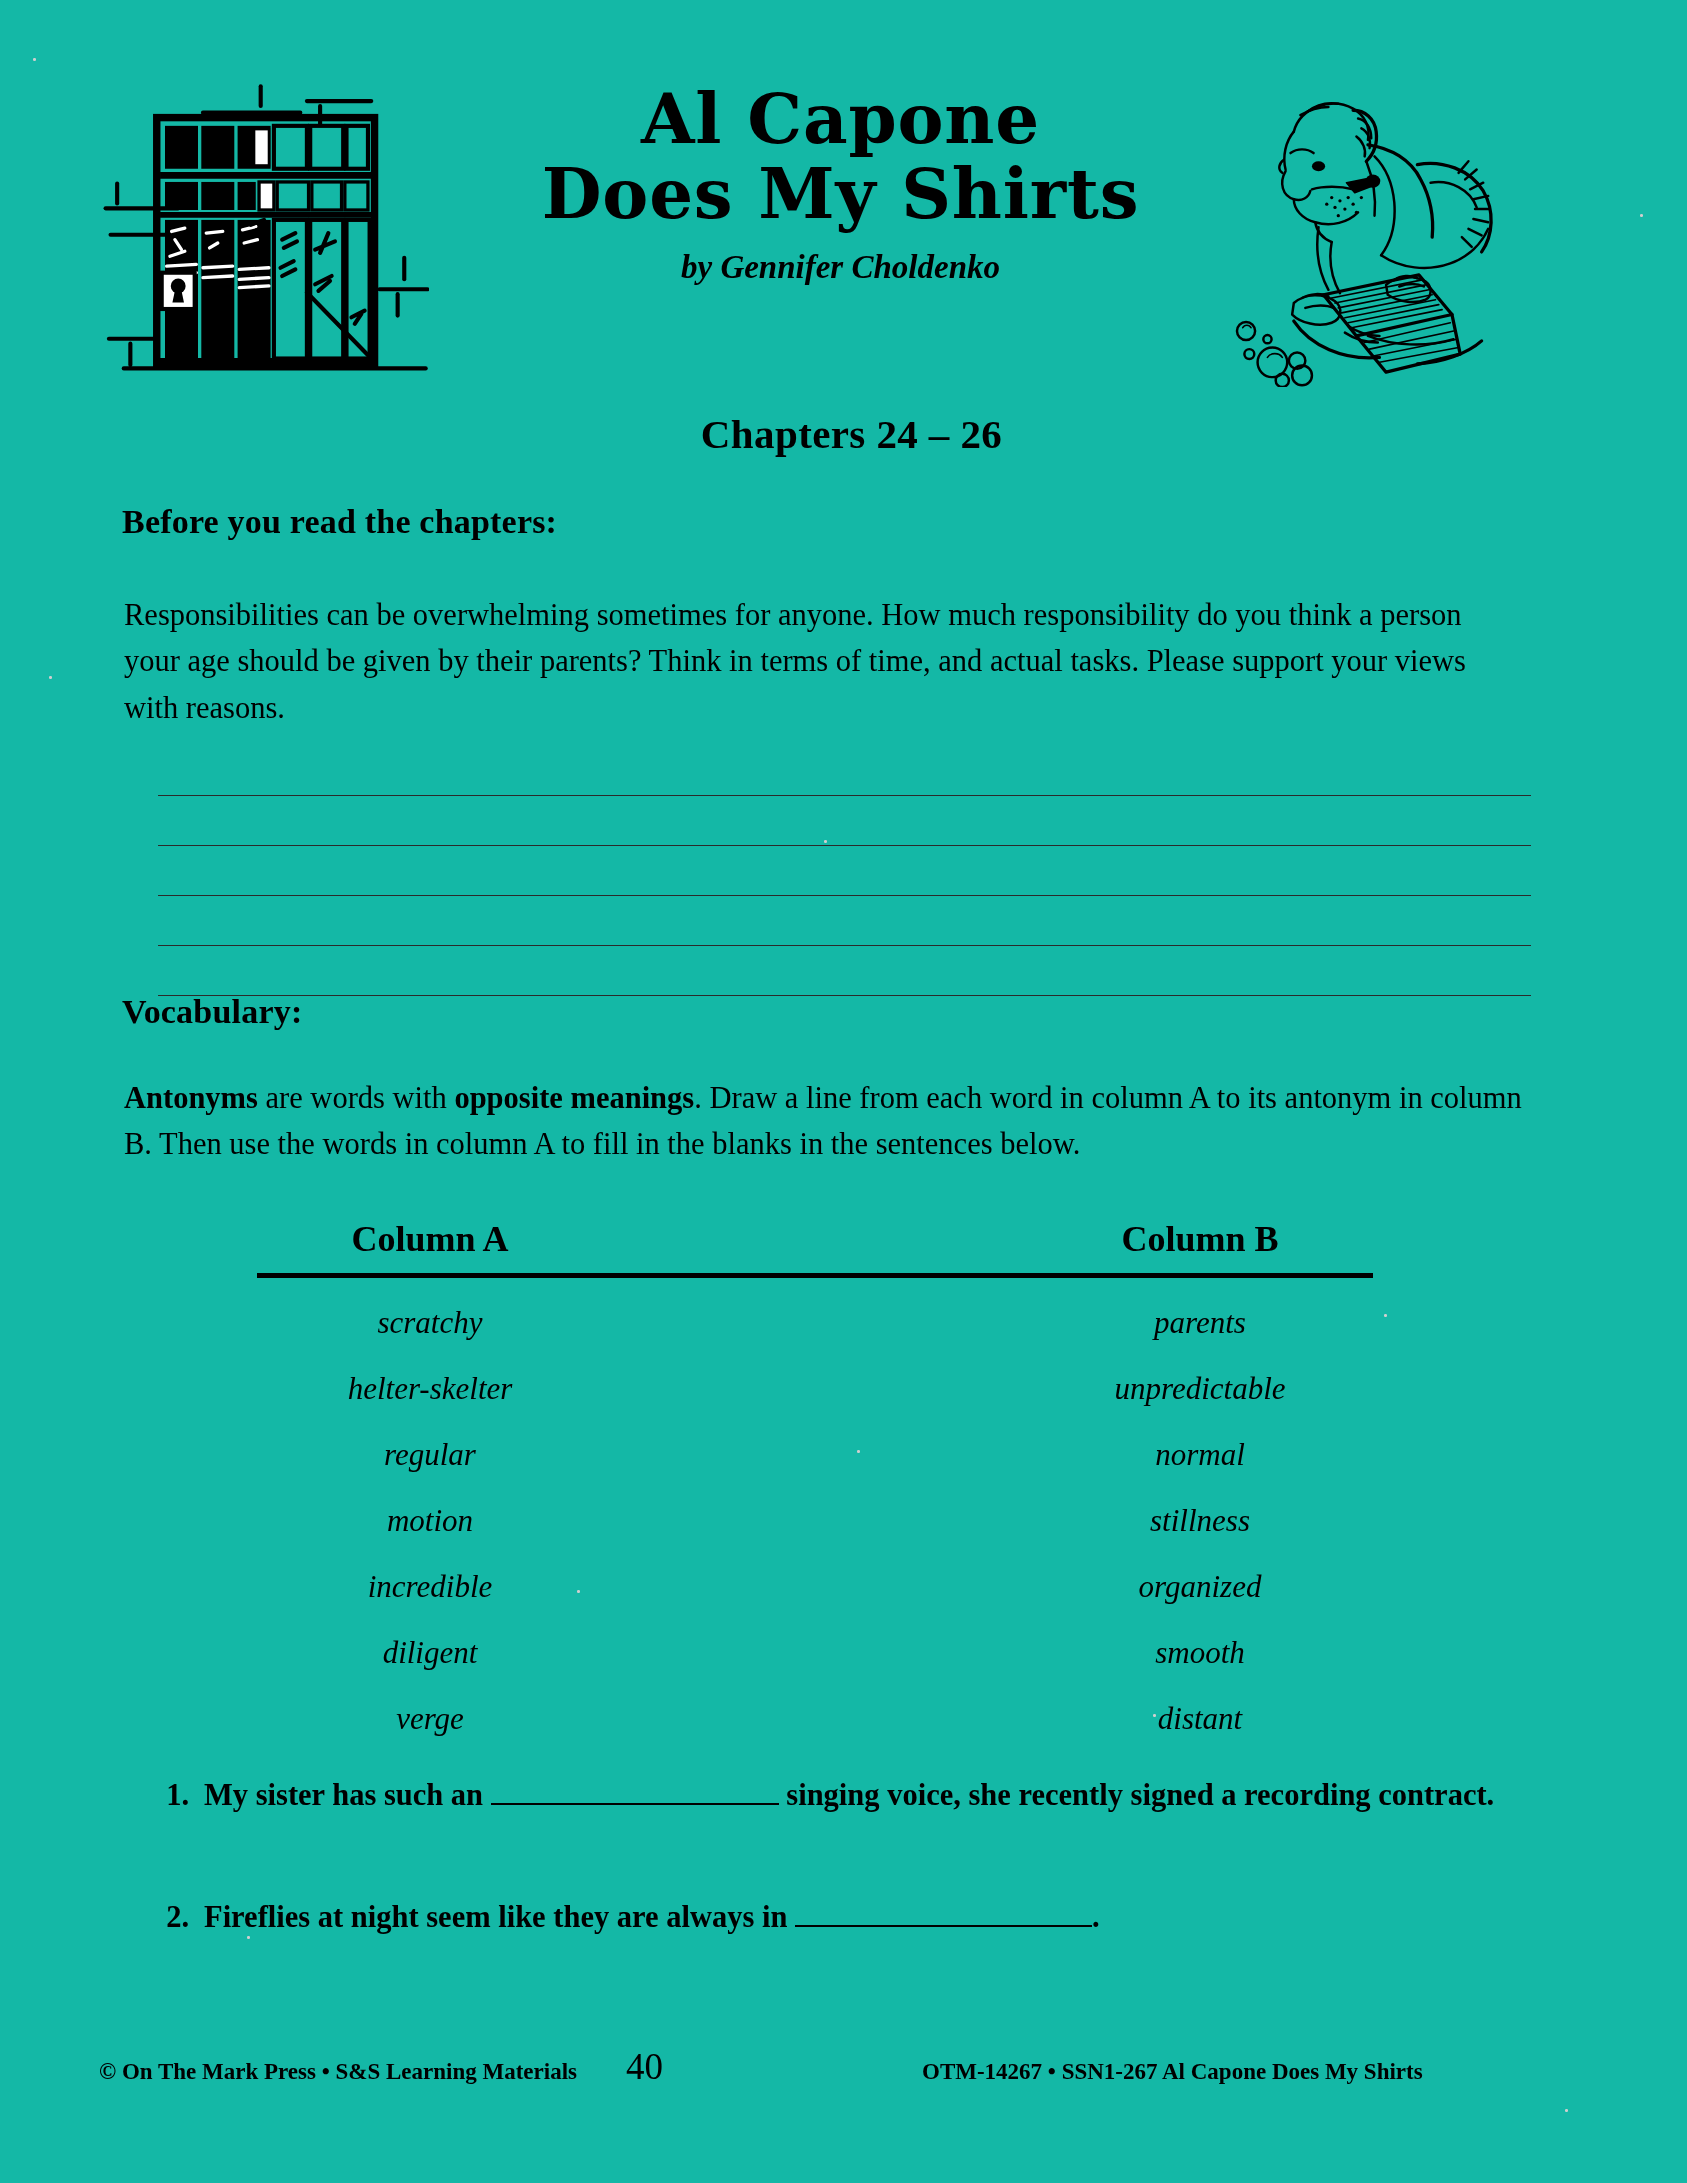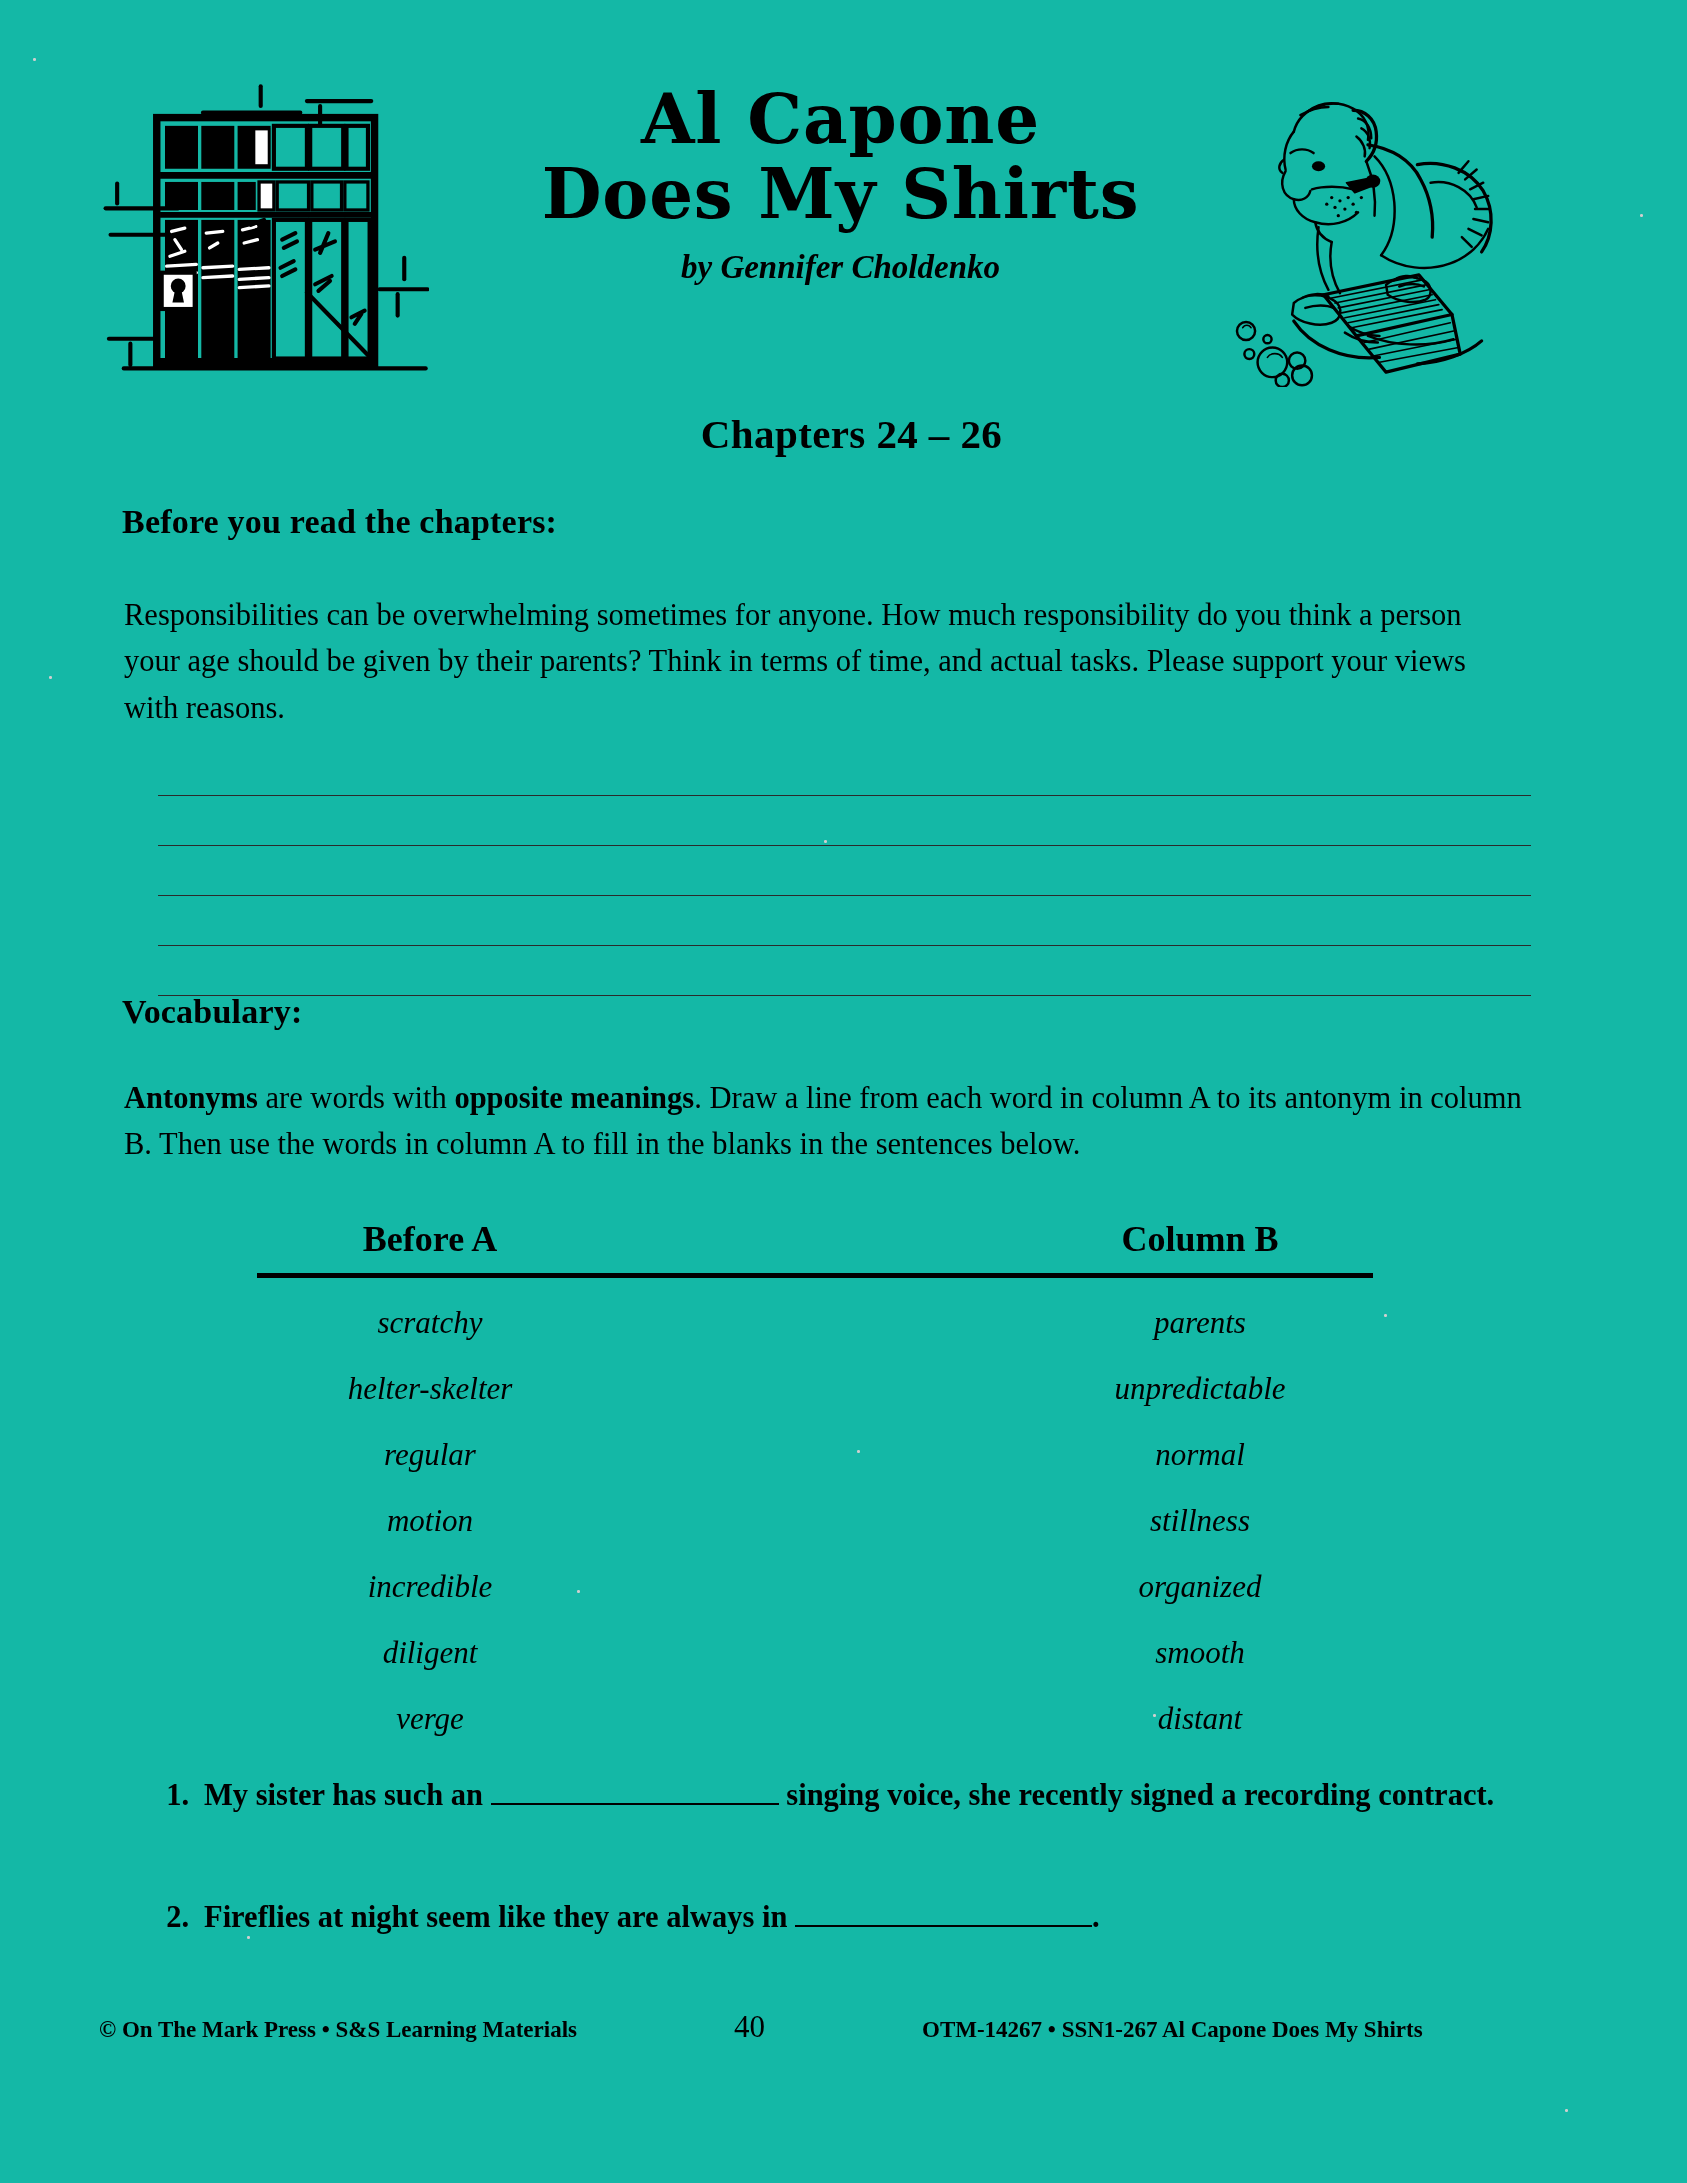--- a/index.html
+++ b/index.html
@@ -178,21 +178,21 @@
     left: 99px;
     right: 99px;
     top: 2009px;
     display: flex;
     align-items: baseline;
     font-family: "Liberation Serif", "DejaVu Serif", serif;
     font-weight: bold;
     font-size: 23px;
   }
   .footer-left   { flex: 0 0 527px; text-align: left; }
-  .footer-center { flex: 0 0 247px; text-align: center; font-size: 31px; font-weight: normal;}
+  .footer-center { flex: 0 0 247px; text-align: left; font-size: 37px; font-weight: normal; margin-top: 36px;}
   .footer-right  { flex: 1; text-align: left; padding-left: 49px;}
 
   .speck { position:absolute; width:2.5px; height:2.5px; background:#cfcfcf; border-radius:50%; }
 </style>
 </head>
 <body>
 
 <div class="page">
 
   <div class="header">
@@ -417,21 +417,21 @@
   </div>
 
   <div class="section-heading" id="vocab-heading">Vocabulary:</div>
 
   <div class="body-text" id="vocab-intro">
     <b>Antonyms</b><span> are words with </span><b>opposite meanings</b><span>.  Draw a line from each word in column A to its antonym in column B.  Then use the words in column A to fill in the blanks in the sentences below.</span>
   </div>
 
   <div class="columns">
     <div class="col-heads">
-      <div class="col-head">Before A</div>
+      <div class="col-head">Column A</div>
       <div class="col-head">Column B</div>
     </div>
     <div class="col-rule"></div>
     <div class="word-rows">
       <div class="word-row">
         <div class="word-cell">scratchy</div>
         <div class="word-cell">parents</div>
       </div>
       <div class="word-row">
         <div class="word-cell">helter-skelter</div>

